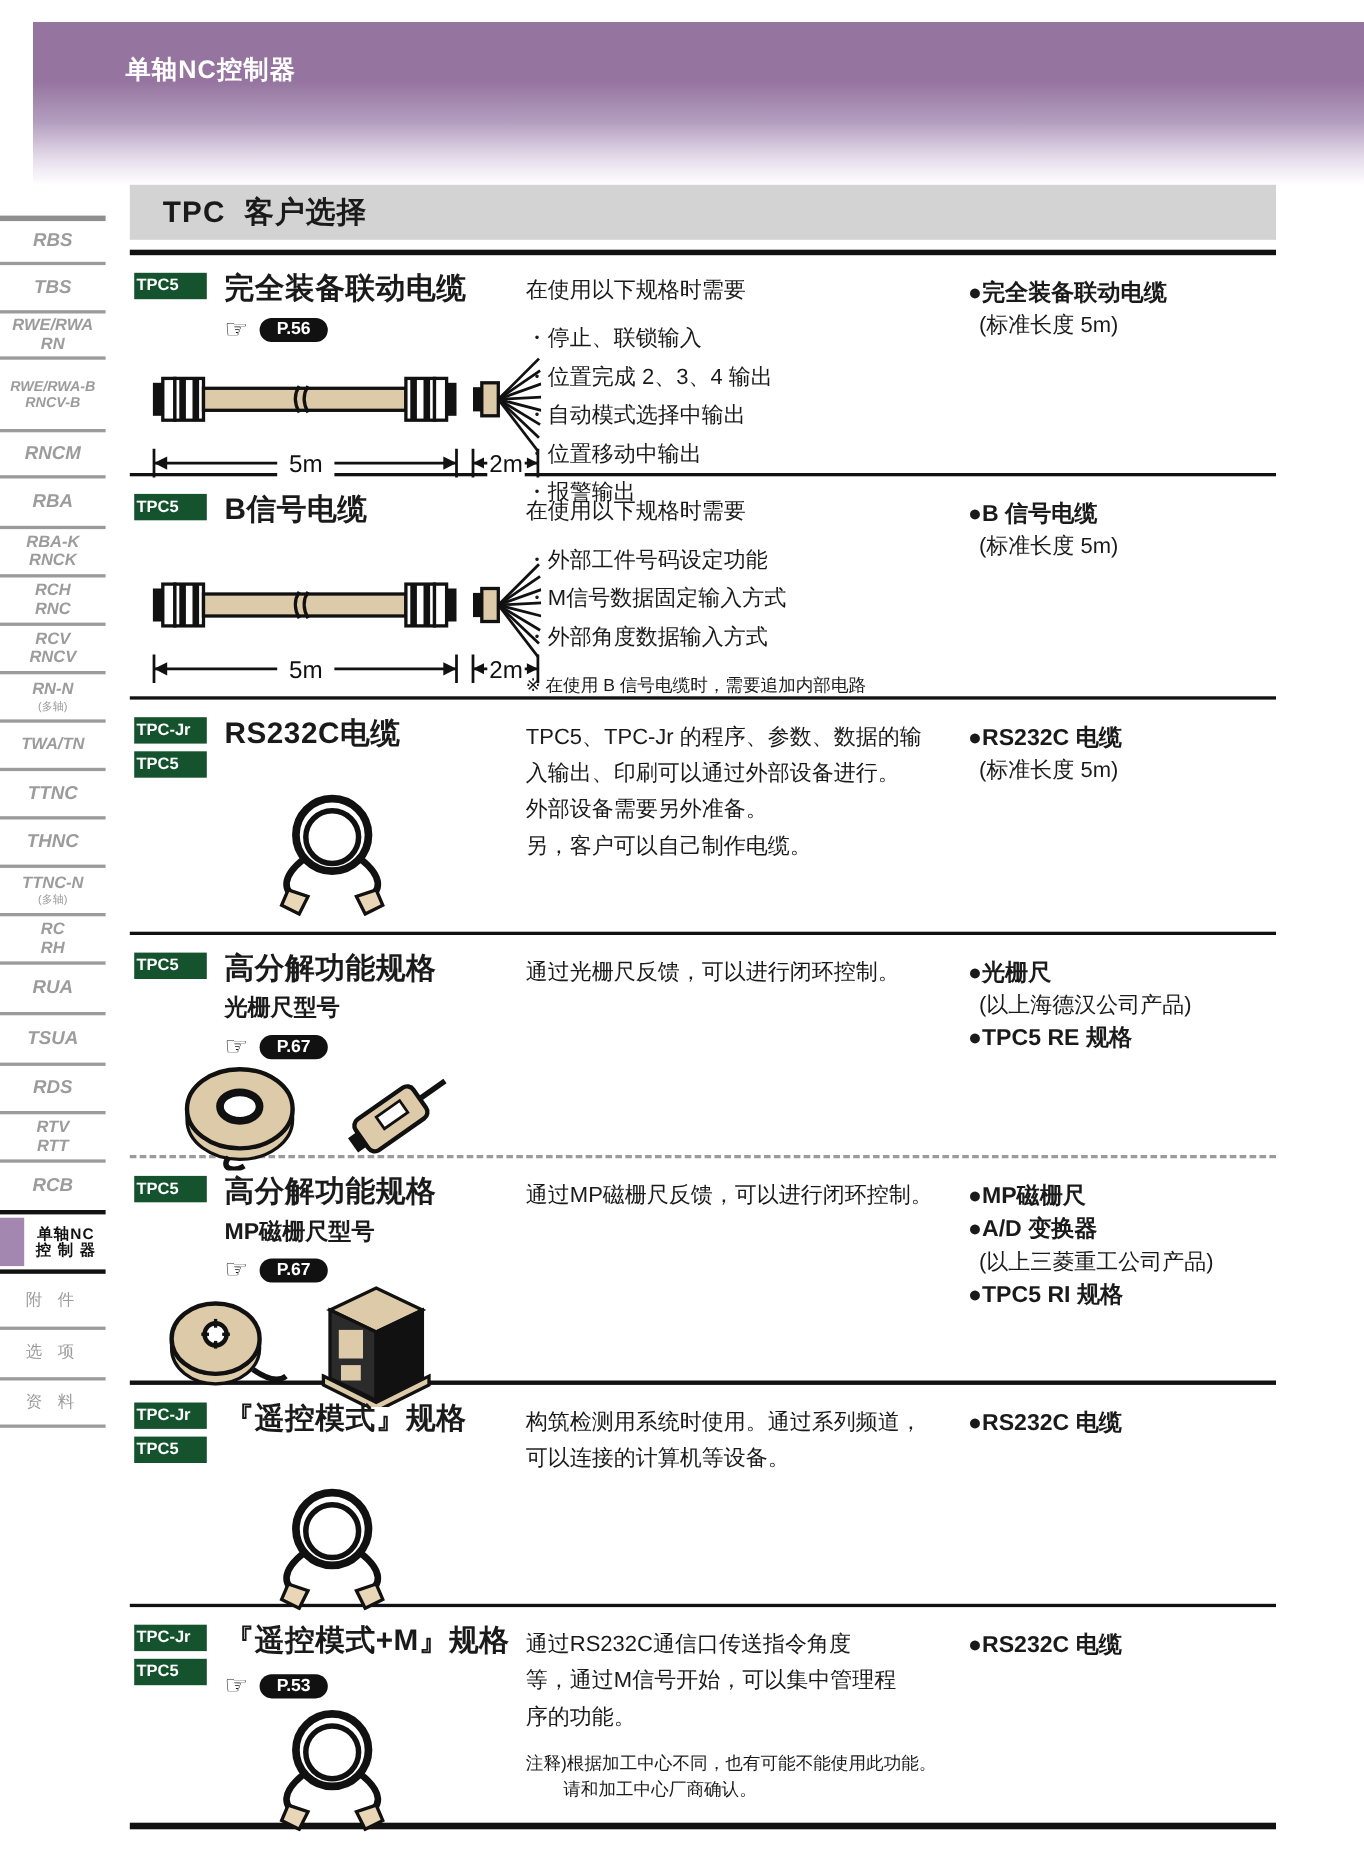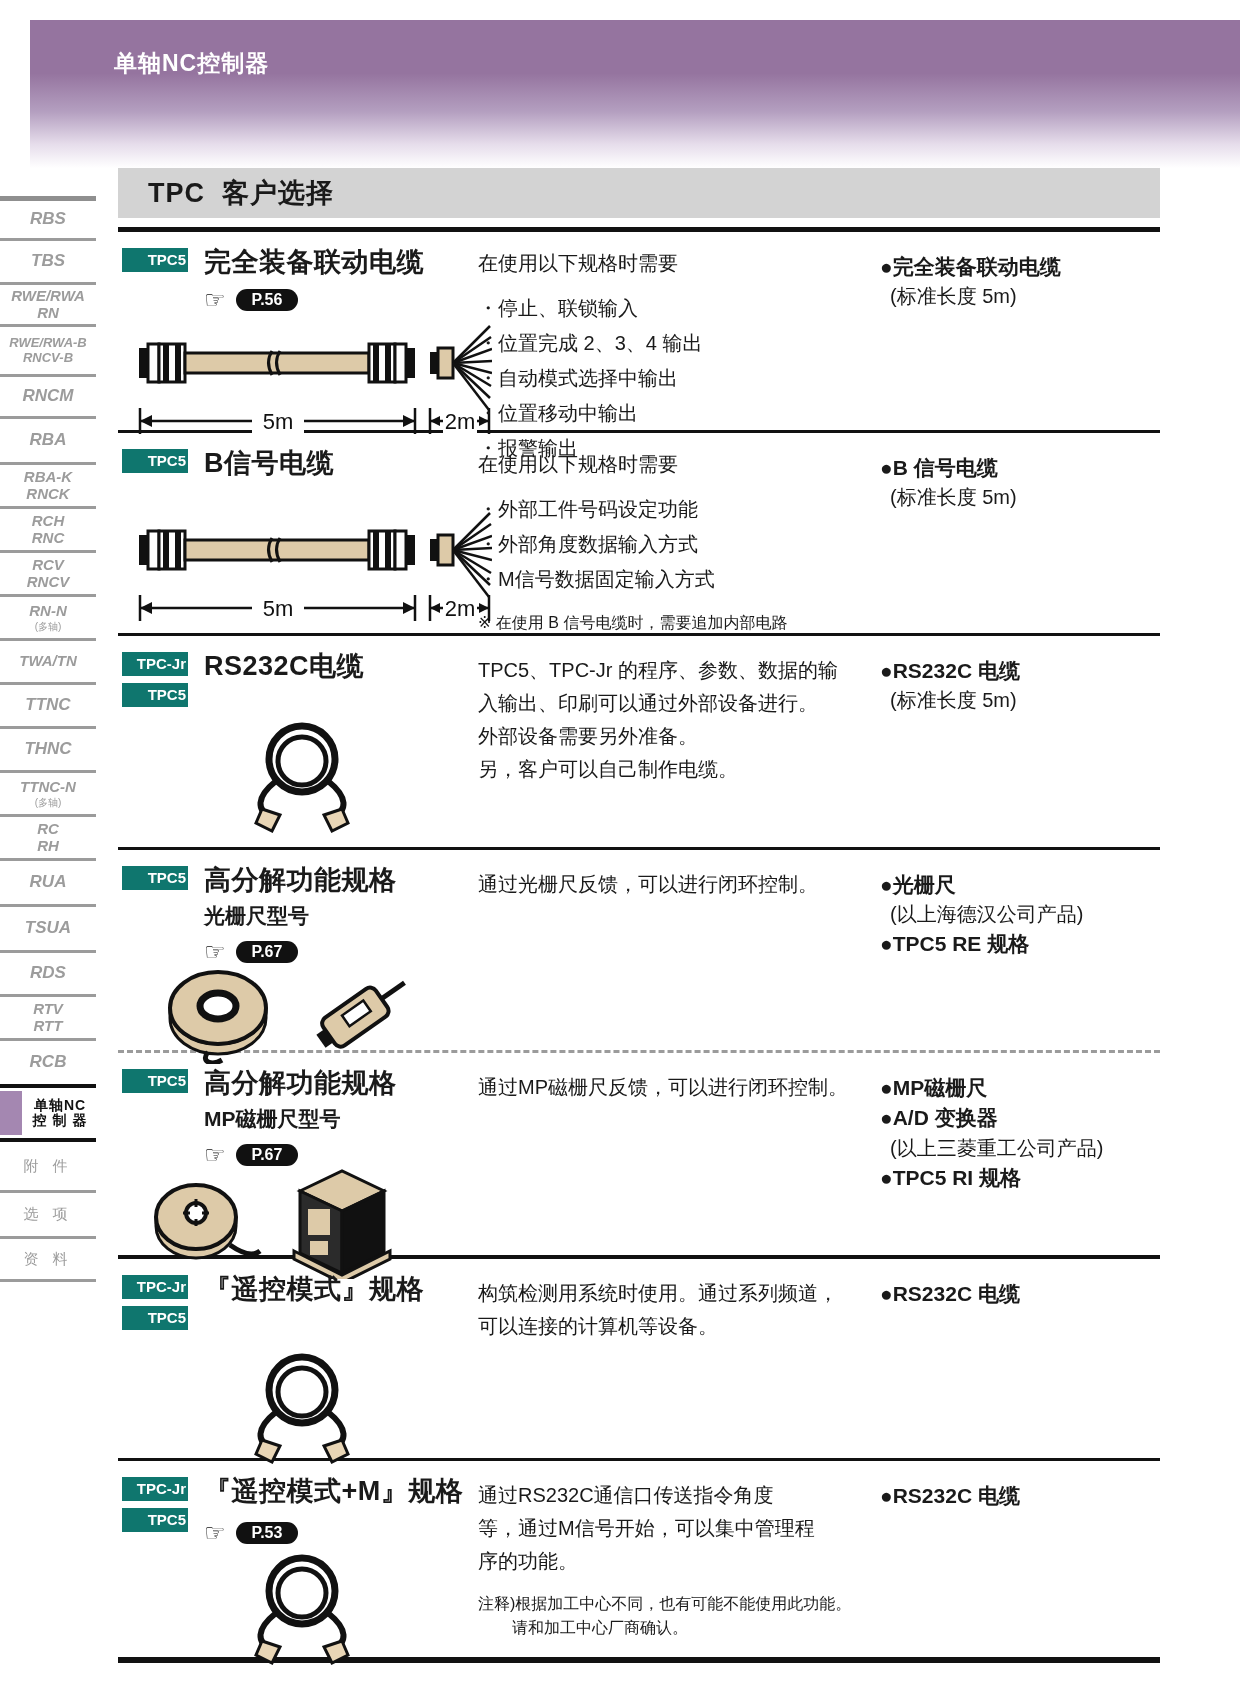--- a/index.html
+++ b/index.html
@@ -14,21 +14,21 @@
     font-size:23px; font-weight:bold; letter-spacing:1px; }
 
   
   .sidebar { position:absolute; left:0; top:196px; width:96px; }
   .sb-item { position:relative; border-top:3px solid #9b9b9b; display:flex;
     align-items:center; justify-content:center; text-align:center;
     color:#9c9c9c; font-weight:bold; font-style:italic; }
   .sb-item.first { border-top:5px solid #8f8f8f; }
   .sb-label { white-space:pre-line; line-height:1.1; width:100%; }
   .h42{height:42px}.h44{height:44px}.h46{height:46px}.h48{height:48px}
-  .h50{height:50px}.h52{height:44px}.h54{height:42px}.h58{height:58px}
+  .h50{height:66px}.h52{height:44px}.h54{height:42px}.h58{height:58px}
   .s17{font-size:17px}.s15{font-size:15px}.s13{font-size:13px}
   .sb-note { display:block; font-size:10px; font-style:normal; font-weight:normal; margin-top:1px; }
   .sb-item.active { border-top:4px solid #111; border-bottom:4px solid #111;
     color:#111; font-style:normal; font-size:14px; letter-spacing:1px; }
   .sb-item.active::before { content:""; position:absolute; left:0; top:3px; bottom:3px;
     width:22px; background:#a487b1; }
   .sb-item.active .sb-label { margin-left:24px; }
   .sb-item.plain { font-style:normal; font-weight:normal; font-size:15px;
     letter-spacing:5px; }
   .sb-item.noline { border-top:none; }
@@ -42,22 +42,22 @@
 
   .rows { border-top:5px solid #111; border-bottom:6px solid #111; }
   .row { display:grid; grid-template-columns:360px 392px auto; padding-top:16px; }
   .row + .row { border-top:3px solid #111; }
   .row.dashed-top { border-top:3px dashed #9b9b9b; }
   .row.thick-top { border-top:4px solid #111; }
 
   .col-left { padding-left:4px; }
   .badge-title { display:flex; align-items:flex-start; }
   .badges { display:flex; flex-direction:column; gap:7px; width:66px; flex:0 0 66px; }
-  .badge { background:#0f766e; color:#fff; font-weight:bold; font-size:15px;
-    text-align:right; padding:3px 2px; line-height:1.2; }
+  .badge { background:#14532d; color:#fff; font-weight:bold; font-size:15px;
+    text-align:left; padding:3px 2px; line-height:1.2; }
   .title-block { margin-left:16px; }
   .row-title { font-size:27px; font-weight:bold; line-height:1.1; letter-spacing:0.5px; }
   .row-subtitle { font-size:21px; font-weight:bold; margin-top:6px; }
   .ref-line { display:flex; align-items:center; margin-top:10px; }
   .pointer { font-size:24px; line-height:1; color:#111; }
   .page-pill { background:#111; color:#fff; font-weight:bold; font-size:16px;
     border-radius:14px; padding:2px 16px; margin-left:10px; }
 
   .col-mid { padding-top:2px; }
   .mid-intro { font-size:20px; }
@@ -300,22 +300,22 @@
           <rect x="116" y="85" width="52" height="28" fill="#fff"></rect>
           <text x="142" y="107" text-anchor="middle" font-size="22" fill="#111">5m</text>
           <rect x="307" y="86" width="34" height="26" fill="#fff"></rect>
           <text x="324" y="107" text-anchor="middle" font-size="22" fill="#111">2m</text>
         </svg>
       </div>
       <div class="col-mid">
         <div class="mid-intro">在使用以下规格时需要</div>
         <div class="mid-bullets">
           <div class="mid-bullet">・外部工件号码设定功能</div>
+          <div class="mid-bullet">・M信号数据固定输入方式</div>
           <div class="mid-bullet">・外部角度数据输入方式</div>
-          <div class="mid-bullet">・M信号数据固定输入方式</div>
         </div>
         <div class="mid-note">※ 在使用 B 信号电缆时，需要追加内部电路</div>
       </div>
       <div class="col-right">
         <div class="r-line">●B 信号电缆</div>
         <div class="r-sub">(标准长度 5m)</div>
       </div>
     </div>
 
     <div class="row" style="height:214px">

